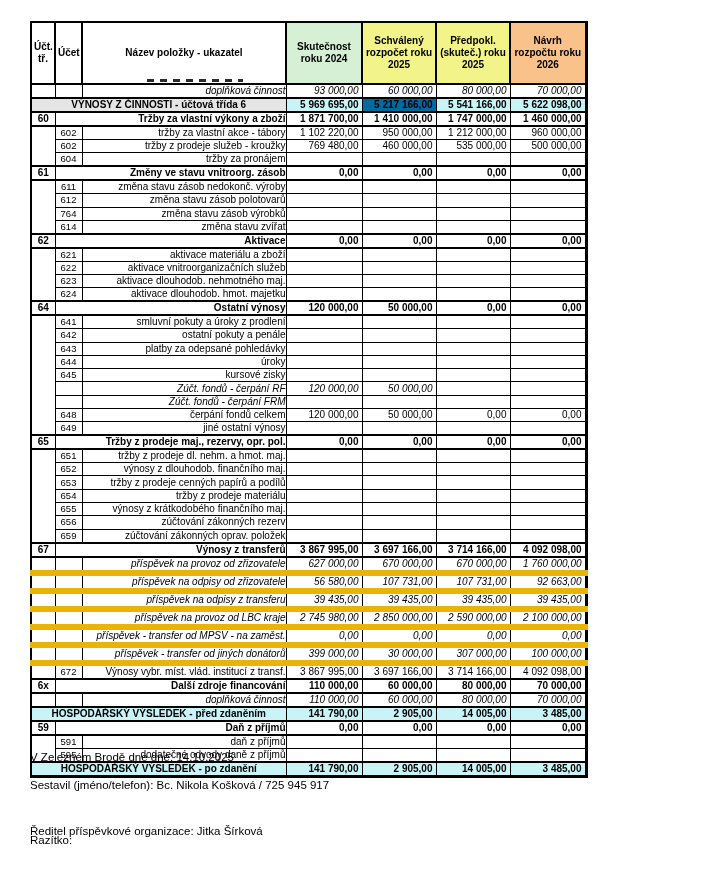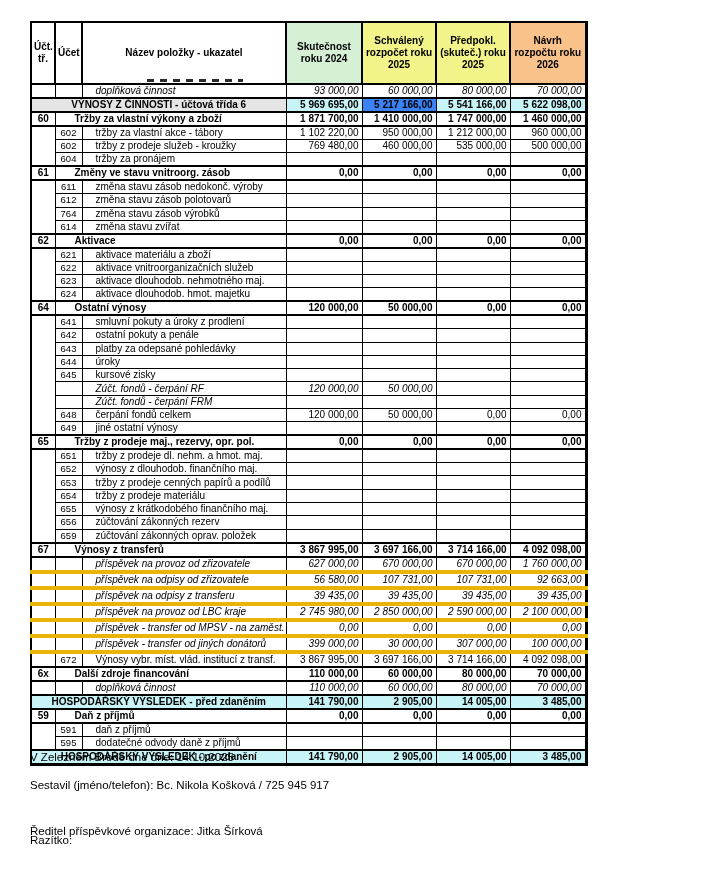--- a/index.html
+++ b/index.html
@@ -10,25 +10,25 @@
          border:2px solid #000;border-right:3px solid #000;border-bottom:3px solid #000;}
   col.c1{width:24px;} col.c2{width:27px;} col.c3{width:204px;}
   col.c4{width:76px;} col.c5{width:74px;} col.c6{width:74px;} col.c7{width:76px;}
   th{border:2px solid #000;font-size:10px;font-weight:bold;text-align:center;
      vertical-align:middle;height:60px;padding:0 2px;line-height:12px;background:#fff;}
   tbody tr{height:13.28px;}
   td{border-left:1px solid #000;border-top:1px solid #000;padding:0;
      font-size:10px;line-height:12px;white-space:nowrap;overflow:hidden;vertical-align:middle;}
   td:first-child{border-left:none;}
   tr.section td, tr.total td{border-top:2px solid #000;border-bottom:2px solid #000;font-weight:bold;}
-  tr.thick td{border-top:4px solid #eab308;margin-top:30px;}
+  tr.thick td{border-top:6px solid #eab308;margin-top:30px;}
   td.c1m{border-top:none;}
   td.cls{text-align:center;font-weight:bold;}
   td.acct{text-align:center;font-size:9.5px;}
-  td.name{text-align:left;padding-left:13px;}
+  td.name{text-align:right;padding-left:13px;}
   tr.section td.name{padding-left:19px;}
   tr.total td.name{text-align:center;padding-left:0;}
   td.val{text-align:right;padding-right:3px;}
   tr.sub td.name, tr.sub td.val{font-style:italic;}
   .frag{position:absolute;left:147px;top:79px;width:96px;height:2.5px;
         background:repeating-linear-gradient(90deg,#2a2a2a 0 7px,transparent 7px 13px);}
   .footer-line{position:absolute;left:30px;font-size:11.5px;line-height:13px;}
   #fl0{top:751px;} #fl1{top:779px;} #fl2{top:806px;margin-top:19px;} #fl3{top:834px;}
 </style>
 </head>
@@ -63,21 +63,21 @@
           <td class="acct"></td>
           <td class="name">doplňková činnost</td>
           <td class="val">93 000,00</td>
           <td class="val">60 000,00</td>
           <td class="val">80 000,00</td>
           <td class="val">70 000,00</td>
         </tr>
         <tr class="total">
           <td class="name" colspan="3" style="background: #e5e5e5;">VÝNOSY Z ČINNOSTI - účtová třída 6</td>
           <td class="val" style="background: rgb(200, 243, 247);">5 969 695,00</td>
-          <td class="val" style="background: #3b82f6;">5 217 166,00</td>
+          <td class="val" style="background: #0369a1;">5 217 166,00</td>
           <td class="val" style="background: rgb(200, 243, 247);">5 541 166,00</td>
           <td class="val" style="background: rgb(200, 243, 247);">5 622 098,00</td>
         </tr>
         <tr class="section">
           <td class="cls">60</td>
           <td class="name" colspan="2">Tržby za vlastní výkony a zboží</td>
           <td class="val">1 871 700,00</td>
           <td class="val">1 410 000,00</td>
           <td class="val">1 747 000,00</td>
           <td class="val">1 460 000,00</td>

